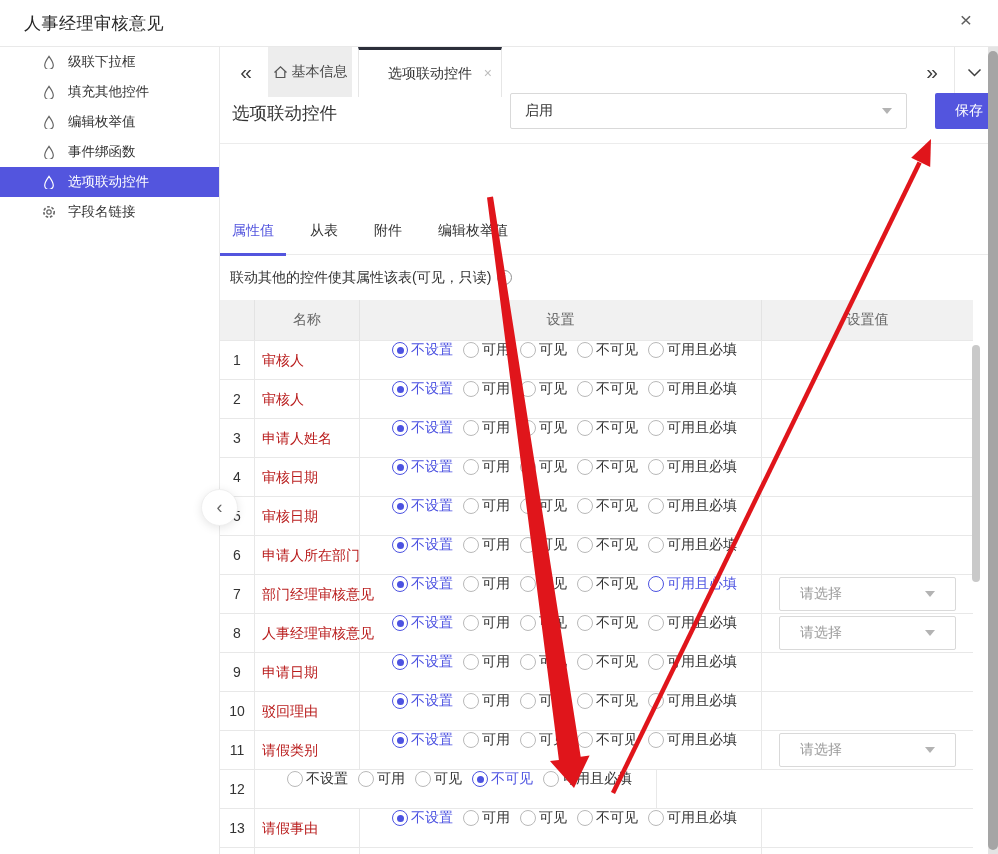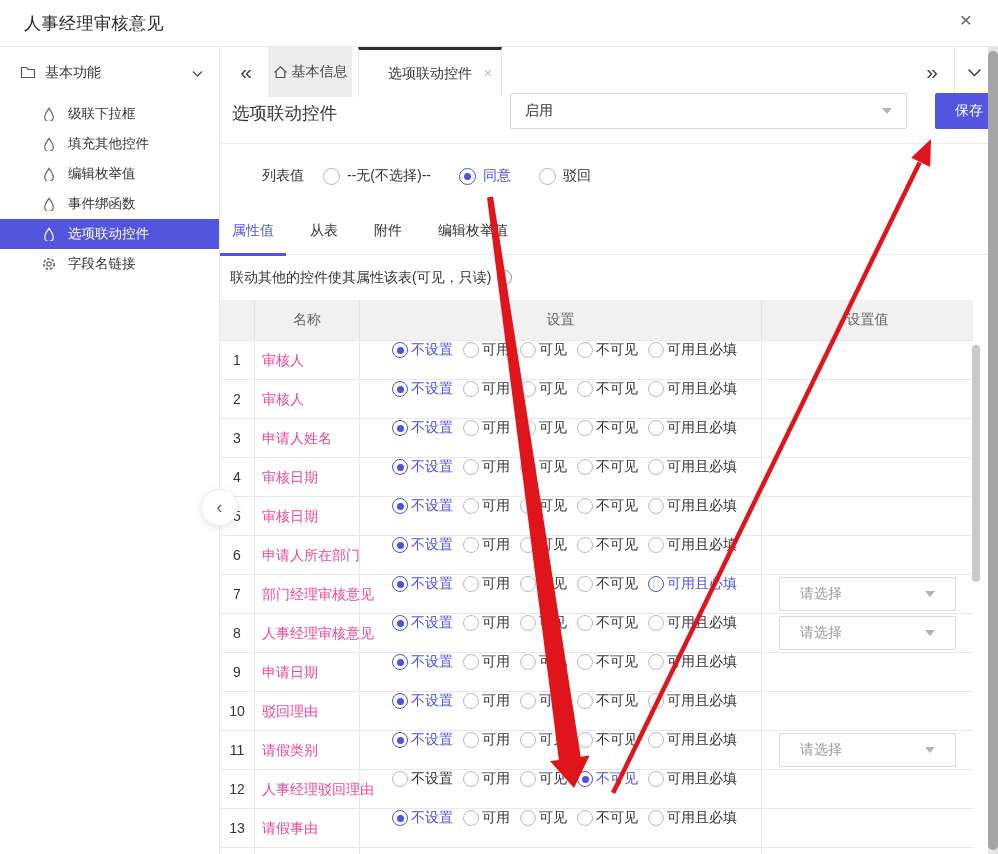--- a/index.html
+++ b/index.html
@@ -74,21 +74,21 @@
   .thead{display:flex;height:41px;background:#f1f1f1;border-bottom:1px solid var(--border);}
   .th{display:flex;align-items:center;justify-content:center;font-size:14px;color:#666;border-right:1px solid #e3e3e3;}
   .th:last-child{border-right:none;}
   .c-num{width:35px;flex:none;}
   .c-name{width:105px;flex:none;}
   .c-set{width:402px;flex:none;}
   .c-val{width:211px;flex:none;text-align:center;}
   .trow{display:flex;height:39px;border-bottom:1px solid var(--border);background:#fff;}
   .td{border-right:1px solid var(--border);}
   .td-num{width:35px;flex:none;display:flex;align-items:center;justify-content:center;font-size:14px;color:#333;}
-  .td-name{width:105px;flex:none;line-height:38px;padding-left:7px;font-size:14px;color:#ec4899;white-space:nowrap;overflow:visible;}
+  .td-name{width:105px;flex:none;line-height:38px;padding-left:7px;font-size:14px;color:#b91c1c;white-space:nowrap;overflow:visible;}
   .td-set{width:402px;flex:none;display:flex;align-items:flex-start;padding-left:32px;}
   .td-val{width:211px;flex:none;border-right:none;display:flex;align-items:center;padding-left:17px;}
   .radio{display:inline-flex;align-items:center;margin-right:10px;cursor:pointer;}
   .rc{width:16px;height:16px;border-radius:50%;border:1px solid #b9b9b9;background:#fff;position:relative;flex:none;}
   .radio .lab{margin-left:3px;font-size:14px;color:#333;white-space:nowrap;}
   .radio.checked .rc{border-color:var(--radio);}
   .radio.checked .rc::after{content:"";position:absolute;left:3.5px;top:3.5px;width:7px;height:7px;border-radius:50%;background:var(--radio);}
   .radio.checked .lab{color:var(--radio);}
   .radio.hl .rc{border-color:var(--radio);}
   .radio.hl .lab{color:var(--radio);}
@@ -111,29 +111,20 @@
 <body>
 
 <div id="app">
 
   <div class="titlebar">
     <span class="wtitle">人事经理审核意见</span>
     <span class="wclose">×</span>
   </div>
 
   <div class="sidebar">
-    <div class="sb-header">
-      <span class="ic"><svg width="16" height="14" viewBox="0 0 16 14">
-            <path d="M1.5 2.5h5l1.6 2h6.4v8h-13z" fill="none" stroke="currentColor" stroke-width="1.2"></path>
-          </svg></span>
-      <span class="lbl">基本功能</span>
-      <span class="ic"><svg width="11" height="8" viewBox="0 0 11 8">
-            <path d="M1 1.5 5.5 6 10 1.5" fill="none" stroke="currentColor" stroke-width="1.3"></path>
-          </svg></span>
-    </div>
     <div class="sb-items">
         <div class="sb-item">
           <span class="ic">
             <svg width="14" height="14" viewBox="0 0 14 14">
               <path d="M7 1.3C7 1.3 2.7 7.2 2.7 10.2a4.3 4.3 0 0 0 8.6 0C11.3 7.2 7 1.3 7 1.3Z" fill="none" stroke="currentColor" stroke-width="1.2"></path>
             </svg>
           </span>
           <span>级联下拉框</span>
         </div>
         <div class="sb-item">
@@ -207,37 +198,20 @@
 
     <div class="status-select">
       <span class="val">启用</span>
       <span class="caret"></span>
     </div>
 
     <button class="save-btn">保存</button>
 
     <div class="hdiv"></div>
 
-    <div class="lv-row">
-      <span class="lv-label">列表值</span>
-      <span id="lv-host" style="display:inline-flex;align-items:center;">
-          <span class="lvopt">
-            <span class="rc2"></span>
-            <span class="lab2">--无(不选择)--</span>
-          </span>
-          <span class="lvopt checked">
-            <span class="rc2"></span>
-            <span class="lab2">同意</span>
-          </span>
-          <span class="lvopt">
-            <span class="rc2"></span>
-            <span class="lab2">驳回</span>
-          </span>
-        </span>
-    </div>
 
     <div class="ptabs" id="ptabs-host">
         <div class="ptab active">属性值</div>
         <div class="ptab">从表</div>
         <div class="ptab">附件</div>
         <div class="ptab">编辑枚举值</div>
       </div>
 
     <div class="hint-row">
       <span>联动其他的控件使其属性该表(可见，只读)</span>
@@ -559,21 +533,20 @@
             </div>
             <div class="td td-val">
               <div class="row-select">
                 <span class="ph">请选择</span>
                 <span class="caret"></span>
               </div>
             </div>
           </div>
           <div class="trow">
             <div class="td td-num">12</div>
-            <div class="td td-name">人事经理驳回理由</div>
             <div class="td td-set">
               <span class="radio">
                 <span class="rc"></span>
                 <span class="lab">不设置</span>
               </span>
               <span class="radio">
                 <span class="rc"></span>
                 <span class="lab">可用</span>
               </span>
               <span class="radio">

